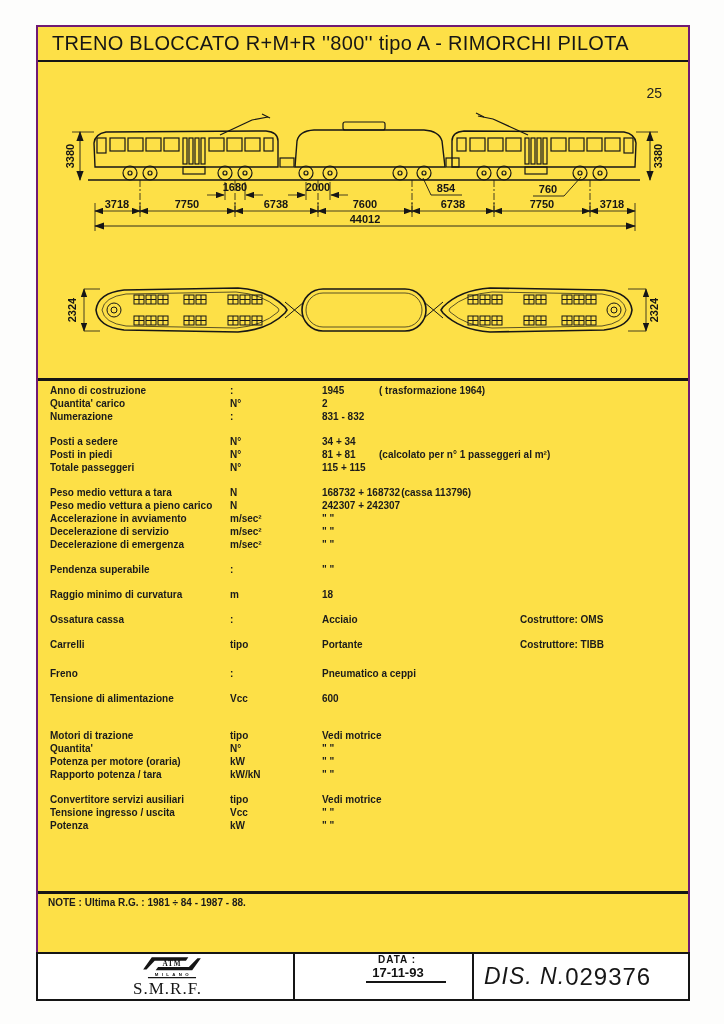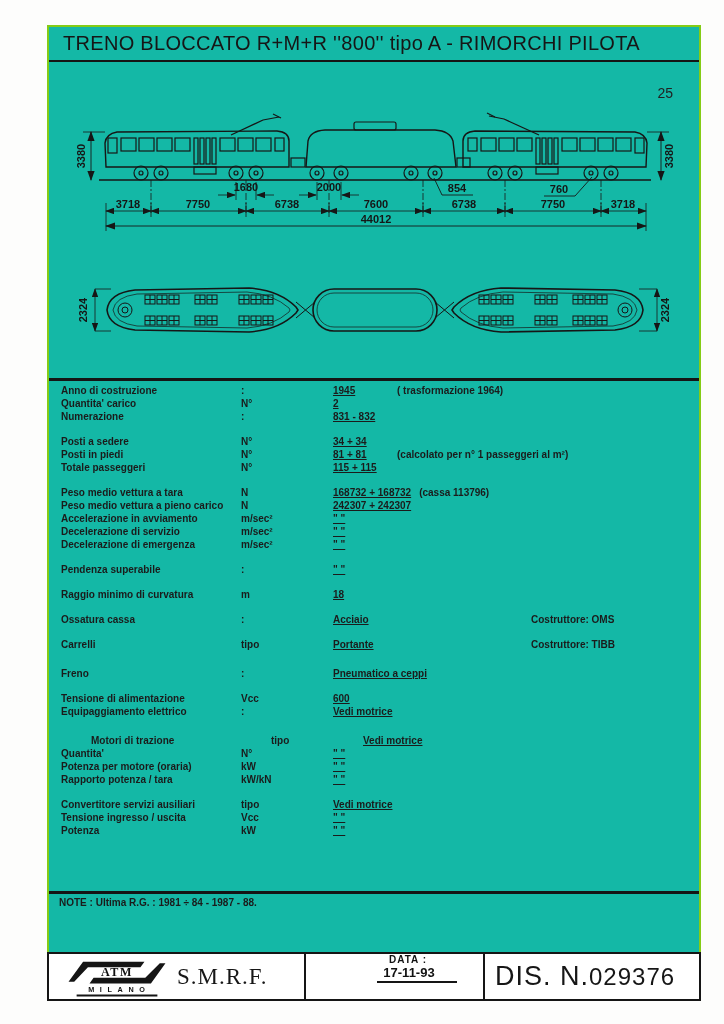--- a/index.html
+++ b/index.html
@@ -1,45 +1,45 @@
 <!DOCTYPE html>
 <html><head>
 <meta charset="utf-8">
 <style>
   html,body{margin:0;padding:0;background:#ffffff;}
   body{width:724px;height:1024px;font-family:"Liberation Sans",sans-serif;color:#111;}
   .page{position:relative;width:724px;height:1024px;background:#fdfdfc;overflow:hidden;}
-  .frame{position:absolute;left:47px;top:25px;width:650px;height:972px;border:2px solid #84cc16;background:#14b8a6;}
+  .frame{position:absolute;left:36px;top:25px;width:650px;height:972px;border:2px solid #701a75;background:#fde047;}
   .titlebar{position:absolute;left:0;right:0;top:0;height:33px;border-bottom:2px solid #151515;display:flex;align-items:center;}
   .titlebar span{font-size:20px;letter-spacing:.3px;padding-left:14px;white-space:nowrap;color:#161616;}
   .pageno{position:absolute;right:26px;top:58px;font-size:14px;color:#222;}
   .sv{position:absolute;left:0;}
   .sv.side{top:78px;width:652px;height:135px;}
   .sv.plan{top:223px;width:652px;height:120px;}
   .sv text{font-family:"Liberation Sans",sans-serif;font-size:11px;font-weight:600;fill:#161616;stroke:none;}
   .sv .shape{stroke:#161616;fill:none;}
   .spec{position:absolute;left:0;right:0;top:351px;border-top:3px solid #151515;padding-top:3px;}
   .row{position:relative;line-height:13px;height:13px;font-size:10px;font-weight:700;white-space:nowrap;color:#1b1b1b;}
   .row .c-label{display:inline-block;margin-left:12px;width:180px;}
   .row .c-unit{display:inline-block;width:92px;}
-  .row .c-value{display:inline-block;min-width:56px;text-decoration:underline;}
-  .row .c-note{display:inline-block;margin-left:8px;}
+  .row .c-value{display:inline-block;min-width:56px;}
+  .row .c-note{display:inline-block;margin-left:1px;}
   .row .c-maker{position:absolute;left:482px;top:0;}
-  .g1{margin-top:12px;}.g2{margin-top:16px;}.g3{margin-top:16px;padding-left:30px;}
+  .g1{margin-top:12px;}.g2{margin-top:16px;}.g3{margin-top:24px;}
   .noteline{position:absolute;left:0;right:0;top:864px;border-top:3px solid #151515;padding:3px 0 0 10px;font-size:10px;font-weight:700;color:#1b1b1b;}
   .footer{position:absolute;left:-2px;right:-2px;bottom:-2px;height:45px;border:2px solid #151515;display:flex;align-items:stretch;background:#fff;}
   .f-cell{display:flex;align-items:center;}
-  .f-logo{width:255px;}
+  .f-logo{width:255px;flex-direction:column;}
   .f-logo svg{margin-left:12px;}
-  .smrf{font-family:"Liberation Serif",serif;font-size:23px;letter-spacing:1px;margin-left:4px;color:#161616;}
+  .smrf{font-family:"Liberation Serif",serif;font-size:17px;letter-spacing:1px;margin-left:4px;color:#161616;}
   .f-data{width:150px;border-left:2px solid #151515;padding-left:27px;flex-direction:column;}
   .dlab{font-size:10px;font-weight:700;letter-spacing:1px;}
   .dval{font-size:13px;font-weight:700;border-bottom:2px solid #151515;padding:0 22px 1px 6px;margin-left:18px;}
   .f-dis{flex:1;border-left:2px solid #151515;padding-left:10px;}
-  .dis1{font-size:27px;letter-spacing:1px;color:#161616;}
+  .dis1{font-size:23px;letter-spacing:1px;color:#161616;font-style:italic;}
   .dis2{font-size:24px;letter-spacing:1px;color:#161616;}
   .atm{font-family:"Liberation Serif",serif;font-size:15px;font-weight:700;letter-spacing:2px;fill:#111;}
   .mil{font-size:9px;font-weight:700;letter-spacing:7px;fill:#111;}
 </style>
 </head>
 <body>
 
 <div class="page">
   <div class="frame">
 
@@ -355,24 +355,20 @@
     <span class="c-maker">Costruttore: TIBB</span>
   </div>
           <div class="row g2">
     <span class="c-label">Freno</span><span class="c-unit">:</span><span class="c-value">Pneumatico a ceppi</span><span class="c-note"></span>
     <span class="c-maker"></span>
   </div>
           <div class="row g1">
     <span class="c-label">Tensione di alimentazione</span><span class="c-unit">Vcc</span><span class="c-value">600</span><span class="c-note"></span>
     <span class="c-maker"></span>
   </div>
-          <div class="row">
-    <span class="c-label">Equipaggiamento elettrico</span><span class="c-unit">:</span><span class="c-value">Vedi motrice</span><span class="c-note"></span>
-    <span class="c-maker"></span>
-  </div>
           <div class="row g3">
     <span class="c-label">Motori di trazione</span><span class="c-unit">tipo</span><span class="c-value">Vedi motrice</span><span class="c-note"></span>
     <span class="c-maker"></span>
   </div>
           <div class="row">
     <span class="c-label">Quantita'</span><span class="c-unit">N°</span><span class="c-value">"      "</span><span class="c-note"></span>
     <span class="c-maker"></span>
   </div>
           <div class="row">
     <span class="c-label">Potenza per motore (oraria)</span><span class="c-unit">kW</span><span class="c-value">"      "</span><span class="c-note"></span>

